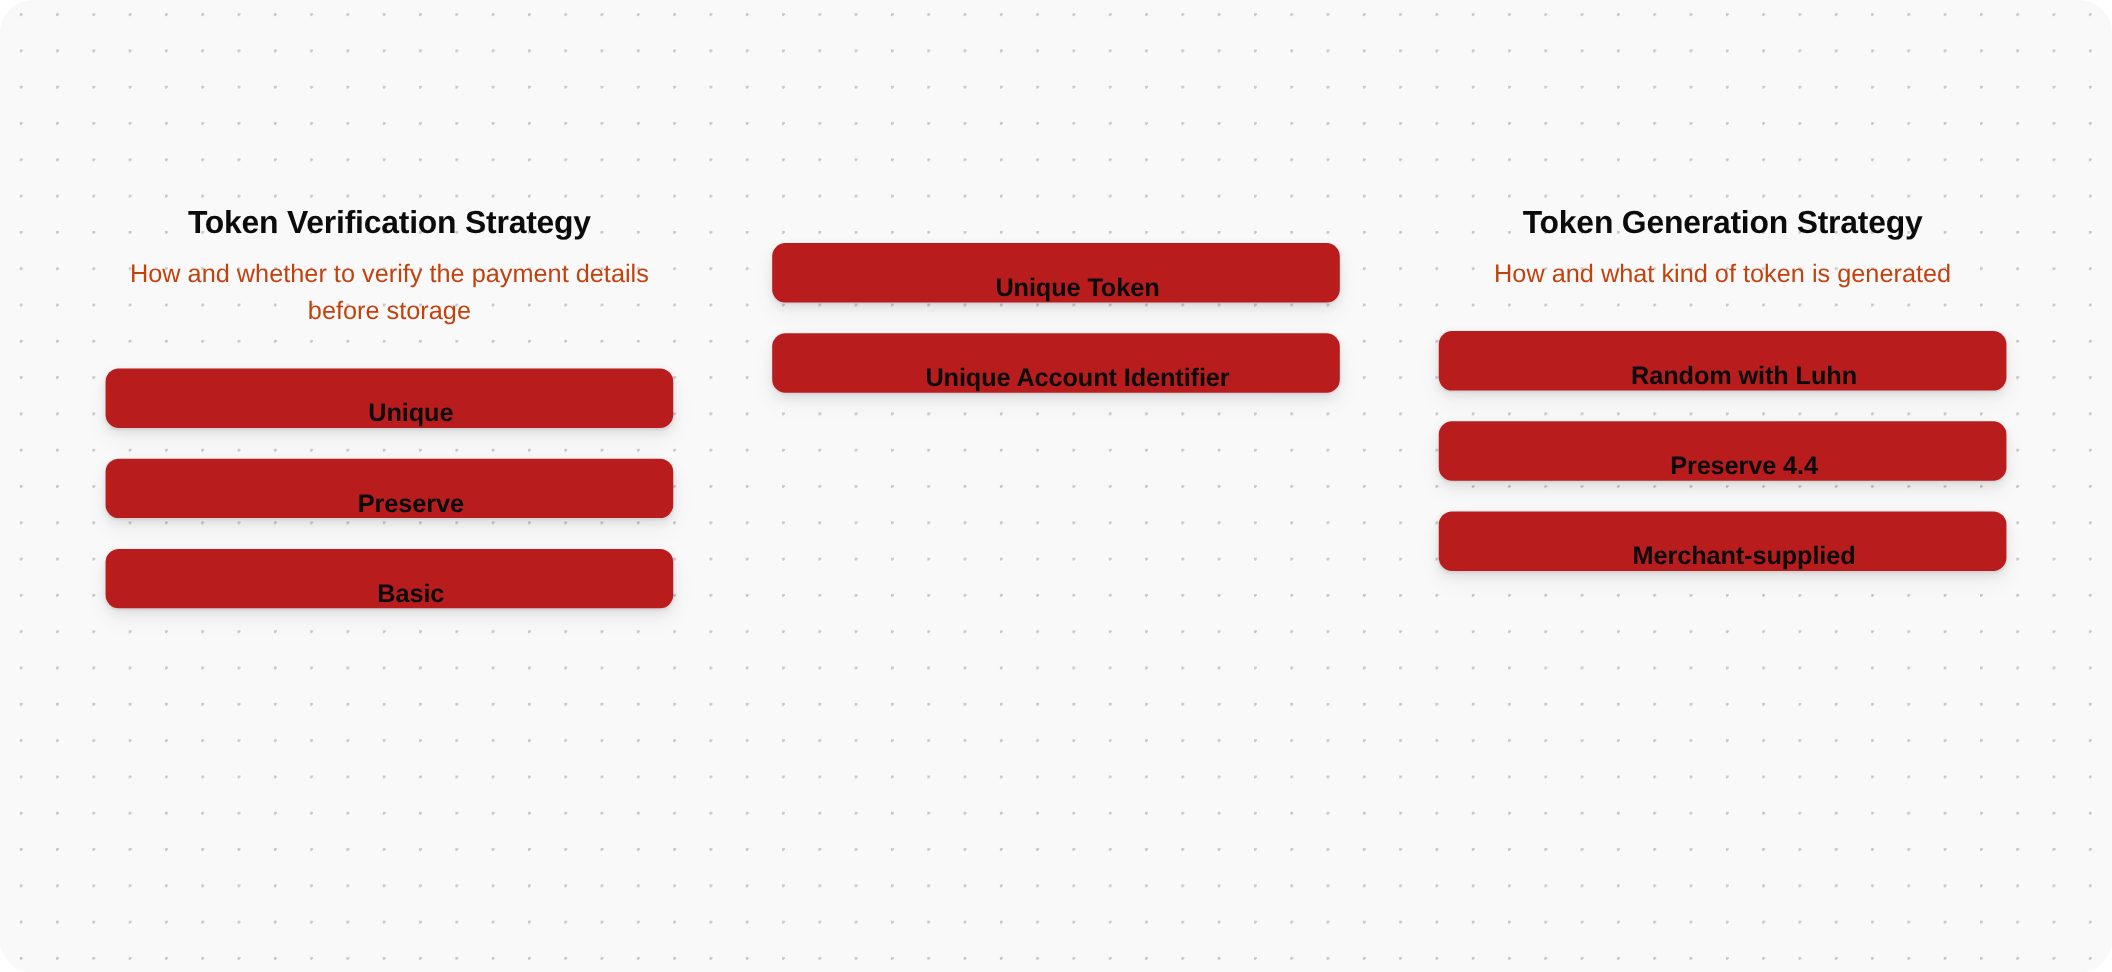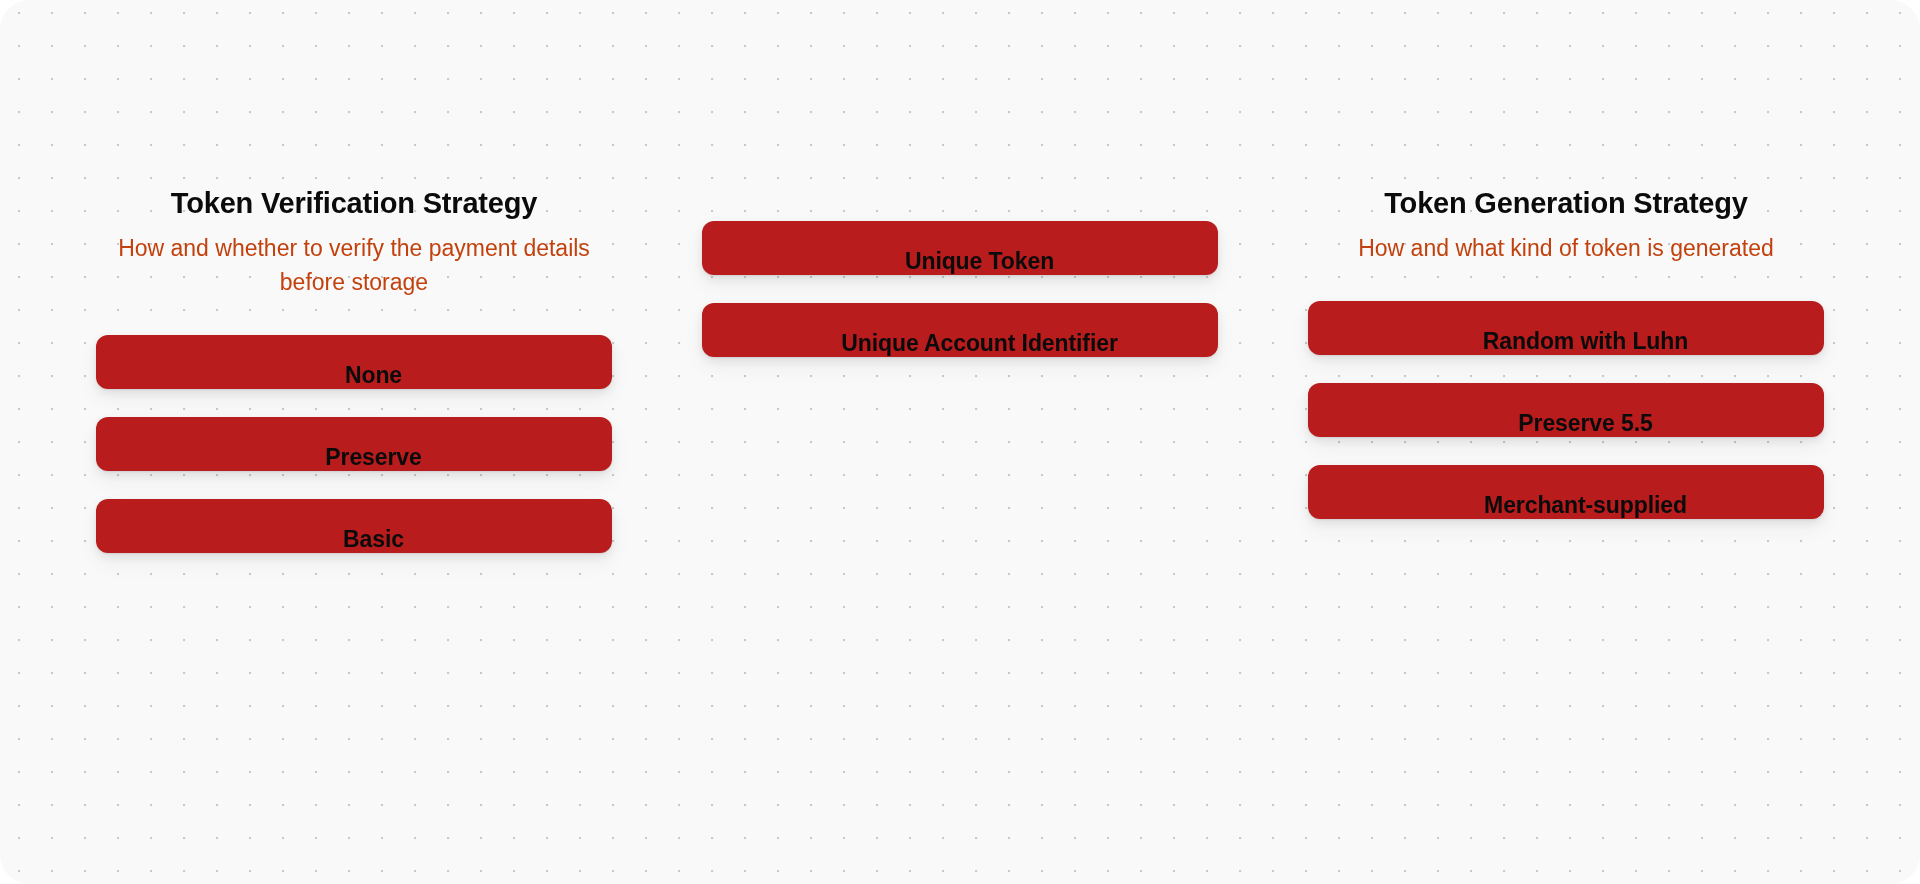--- a/index.html
+++ b/index.html
@@ -115,21 +115,21 @@
 
   <div id="columns">
 
     <div class="column">
       <div class="column-header">
         <div class="column-title">Token Verification Strategy</div>
         <div class="column-subtitle">How and whether to verify the payment details before storage</div>
       </div>
       <div class="option-list">
         <div class="option-pill">
-          <span class="option-label">None</span>
+          <span class="option-label">Unique</span>
         </div>
         <div class="option-pill">
           <span class="option-label">Preserve</span>
         </div>
         <div class="option-pill">
           <span class="option-label">Basic</span>
         </div>
       </div>
     </div>
 
@@ -147,21 +147,21 @@
     <div class="column">
       <div class="column-header">
         <div class="column-title">Token Generation Strategy</div>
         <div class="column-subtitle">How and what kind of token is generated</div>
       </div>
       <div class="option-list">
         <div class="option-pill">
           <span class="option-label">Random with Luhn</span>
         </div>
         <div class="option-pill">
-          <span class="option-label">Preserve 5.5</span>
+          <span class="option-label">Preserve 4.4</span>
         </div>
         <div class="option-pill">
           <span class="option-label">Merchant-supplied</span>
         </div>
       </div>
     </div>
 
   </div>
 </div>
 

